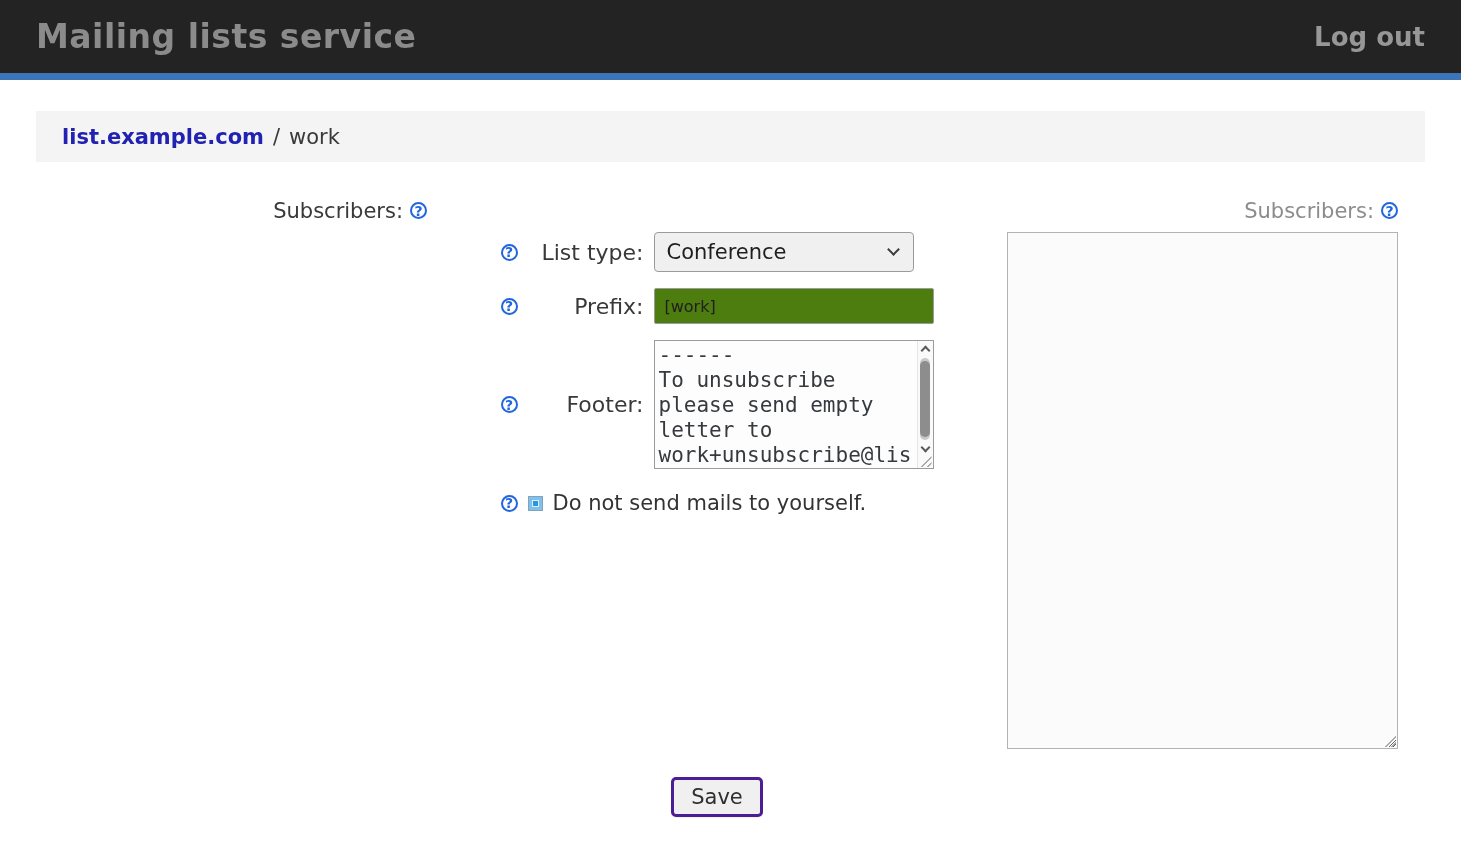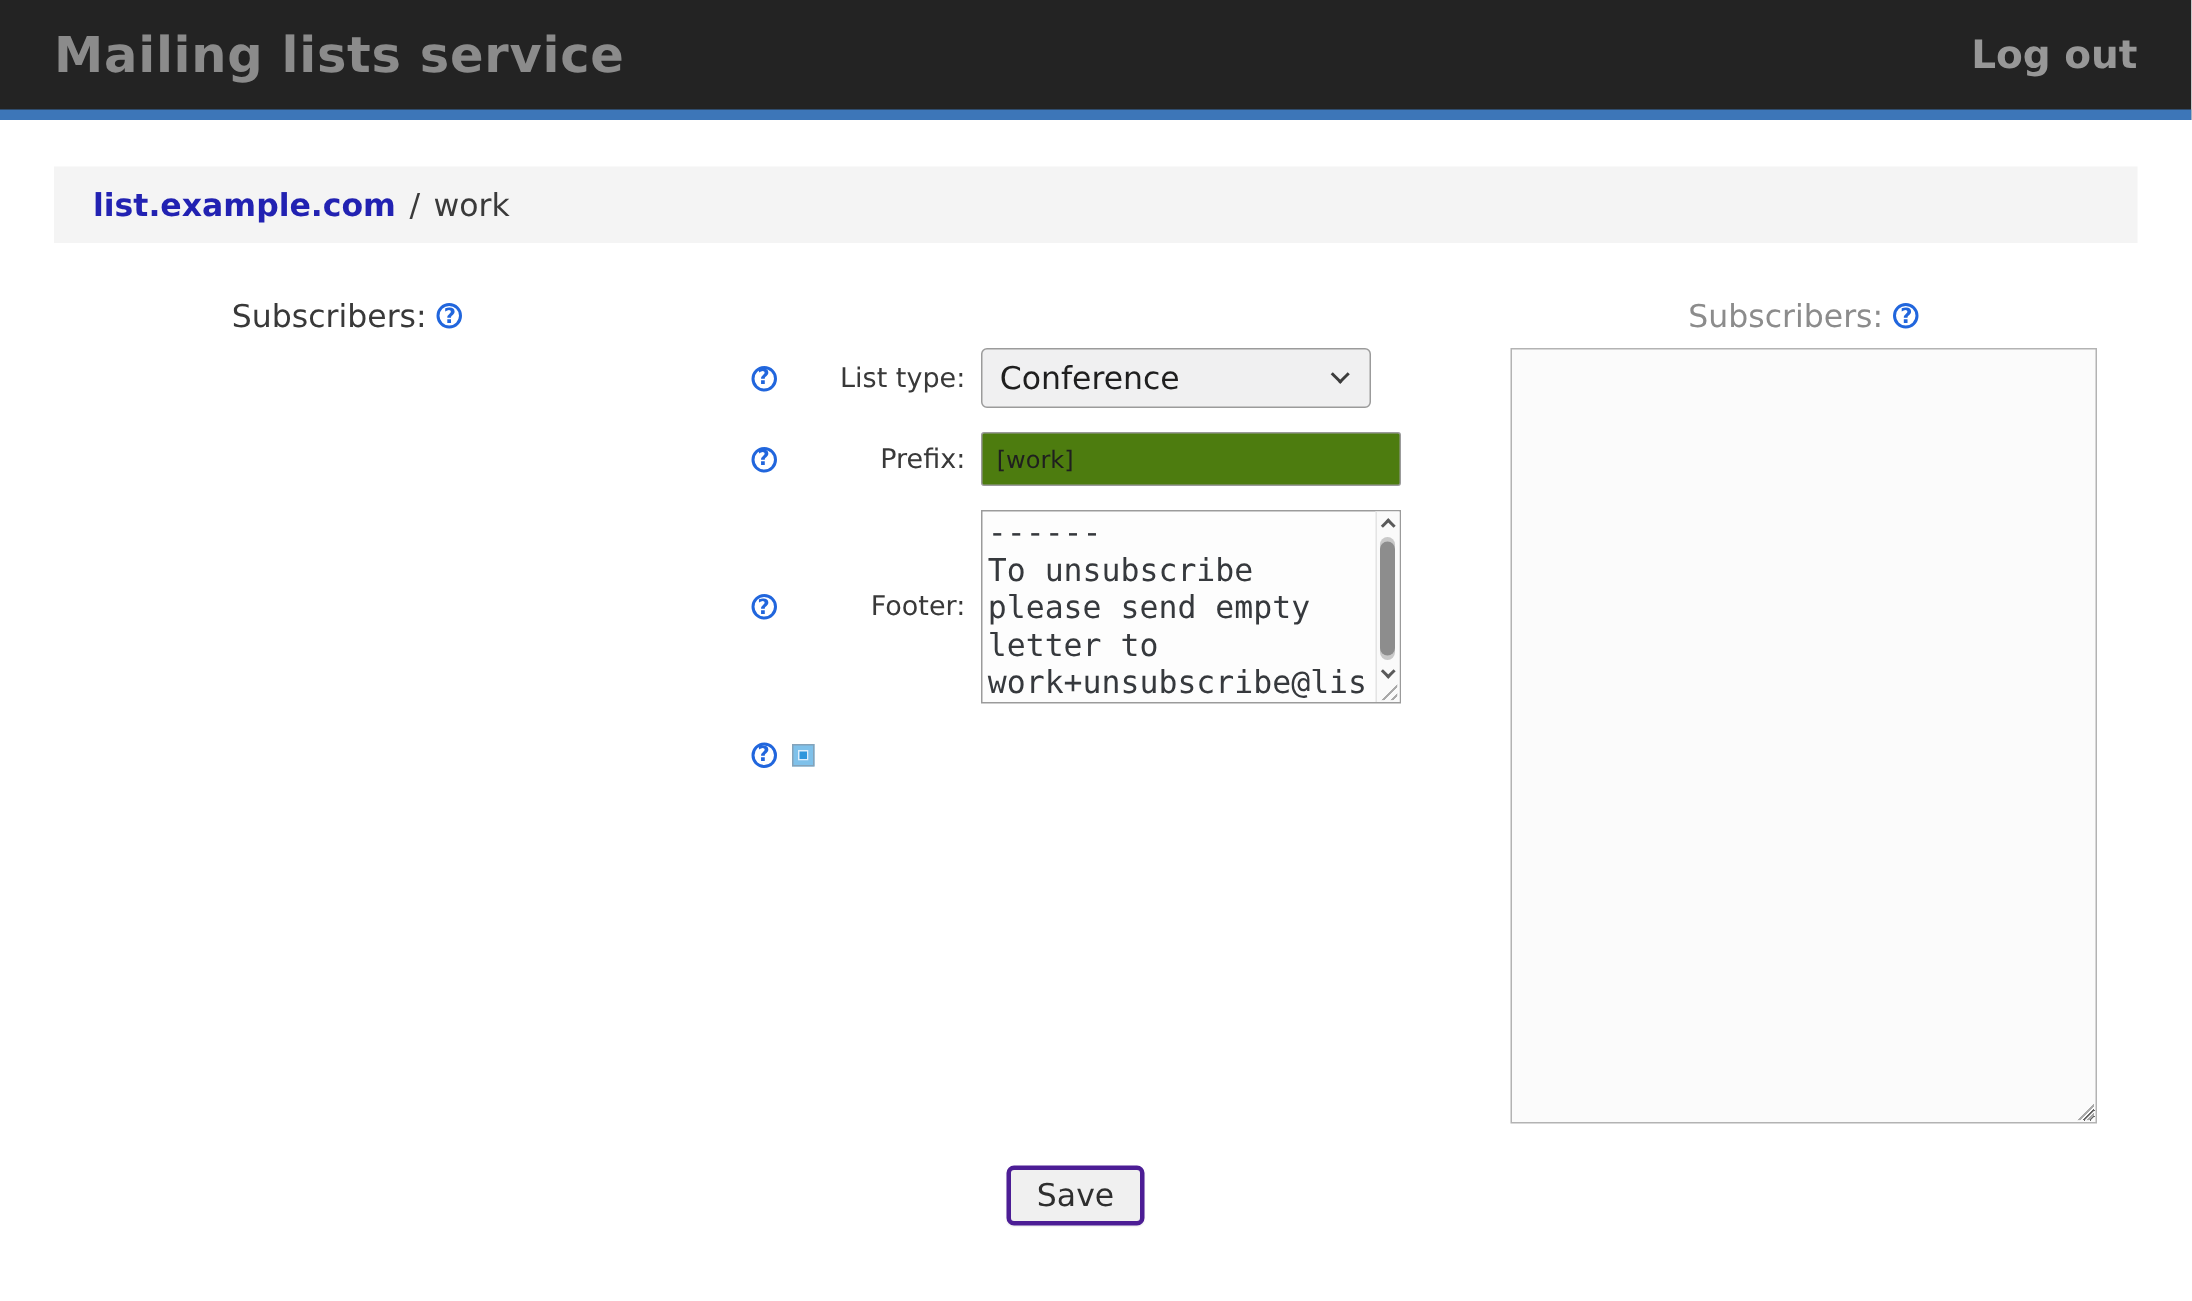--- a/index.html
+++ b/index.html
@@ -46,21 +46,21 @@
     margin-top: 35px;
   }
   .h-left  { grid-area: 1 / 1; }
   .h-right { grid-area: 1 / 3; }
   .ta-left  { grid-area: 2 / 1; }
   .form-col { grid-area: 2 / 2; }
   .ta-right { grid-area: 2 / 3; }
   .save-row { grid-area: 3 / 2; }
 
   .col-heading {
-    display: flex; justify-content: center; align-items: center;
+    display: flex; justify-content: flex-end; align-items: center;
     gap: 7px; font-size: 21px; margin-bottom: 8px; height: 27px;
   }
   .h-left  .heading-text { color: #393939; }
   .h-right .heading-text { color: #8c8c8c; }
 
   
   .help {
     width: 17px; height: 17px; flex: 0 0 auto;
     border: 2.5px solid #2166dd; border-radius: 50%;
     color: #2166dd; font-weight: bold; font-size: 14px; line-height: 1;
@@ -90,21 +90,21 @@
   .form-col { display: flex; flex-direction: column; align-items: center; }
   .form-rows { width: 433px; }
   .form-row {
     display: grid; grid-template-columns: 21px 112px 280px;
     column-gap: 10px; align-items: center;
   }
   .row-listtype { height: 40px; margin-bottom: 16px; }
   .row-prefix   { height: 36px; margin-bottom: 16px; }
   .row-footer   { height: 129px; margin-bottom: 22px; }
   .row-check    { display: flex; align-items: center; height: 24px; }
-  .form-label { font-size: 18px; color: #393939; text-align: right; white-space: nowrap; }
+  .form-label { font-size: 22px; color: #393939; text-align: right; white-space: nowrap; }
 
   
   .select-wrap { position: relative; width: 260px; height: 40px; }
   .select-wrap select {
     width: 100%; height: 100%;
     appearance: none; -webkit-appearance: none; -moz-appearance: none;
     background: #f0f0f1; border: 1px solid #9b9b9b; border-radius: 4px;
     padding: 0 36px 0 12px;
     font-family: inherit; font-size: 21px; color: #1f1f1f;
   }
@@ -239,20 +239,21 @@
           </div>
           <div class="resize-grip"></div>
         </div>
       </div>
 
       <div class="row-check">
         <span class="help">?</span>
         <span class="cbx" role="checkbox" aria-checked="true">
           <span class="cbx-inner"></span>
         </span>
+        <span class="cbx-label">Do not send mails to yourself.</span>
       </div>
 
     </div>
   </section>
 
   <div class="ta-wrap ta-right">
     <textarea class="big" spellcheck="false" style=""></textarea>
     <div class="resize-grip"></div>
   </div>
 

